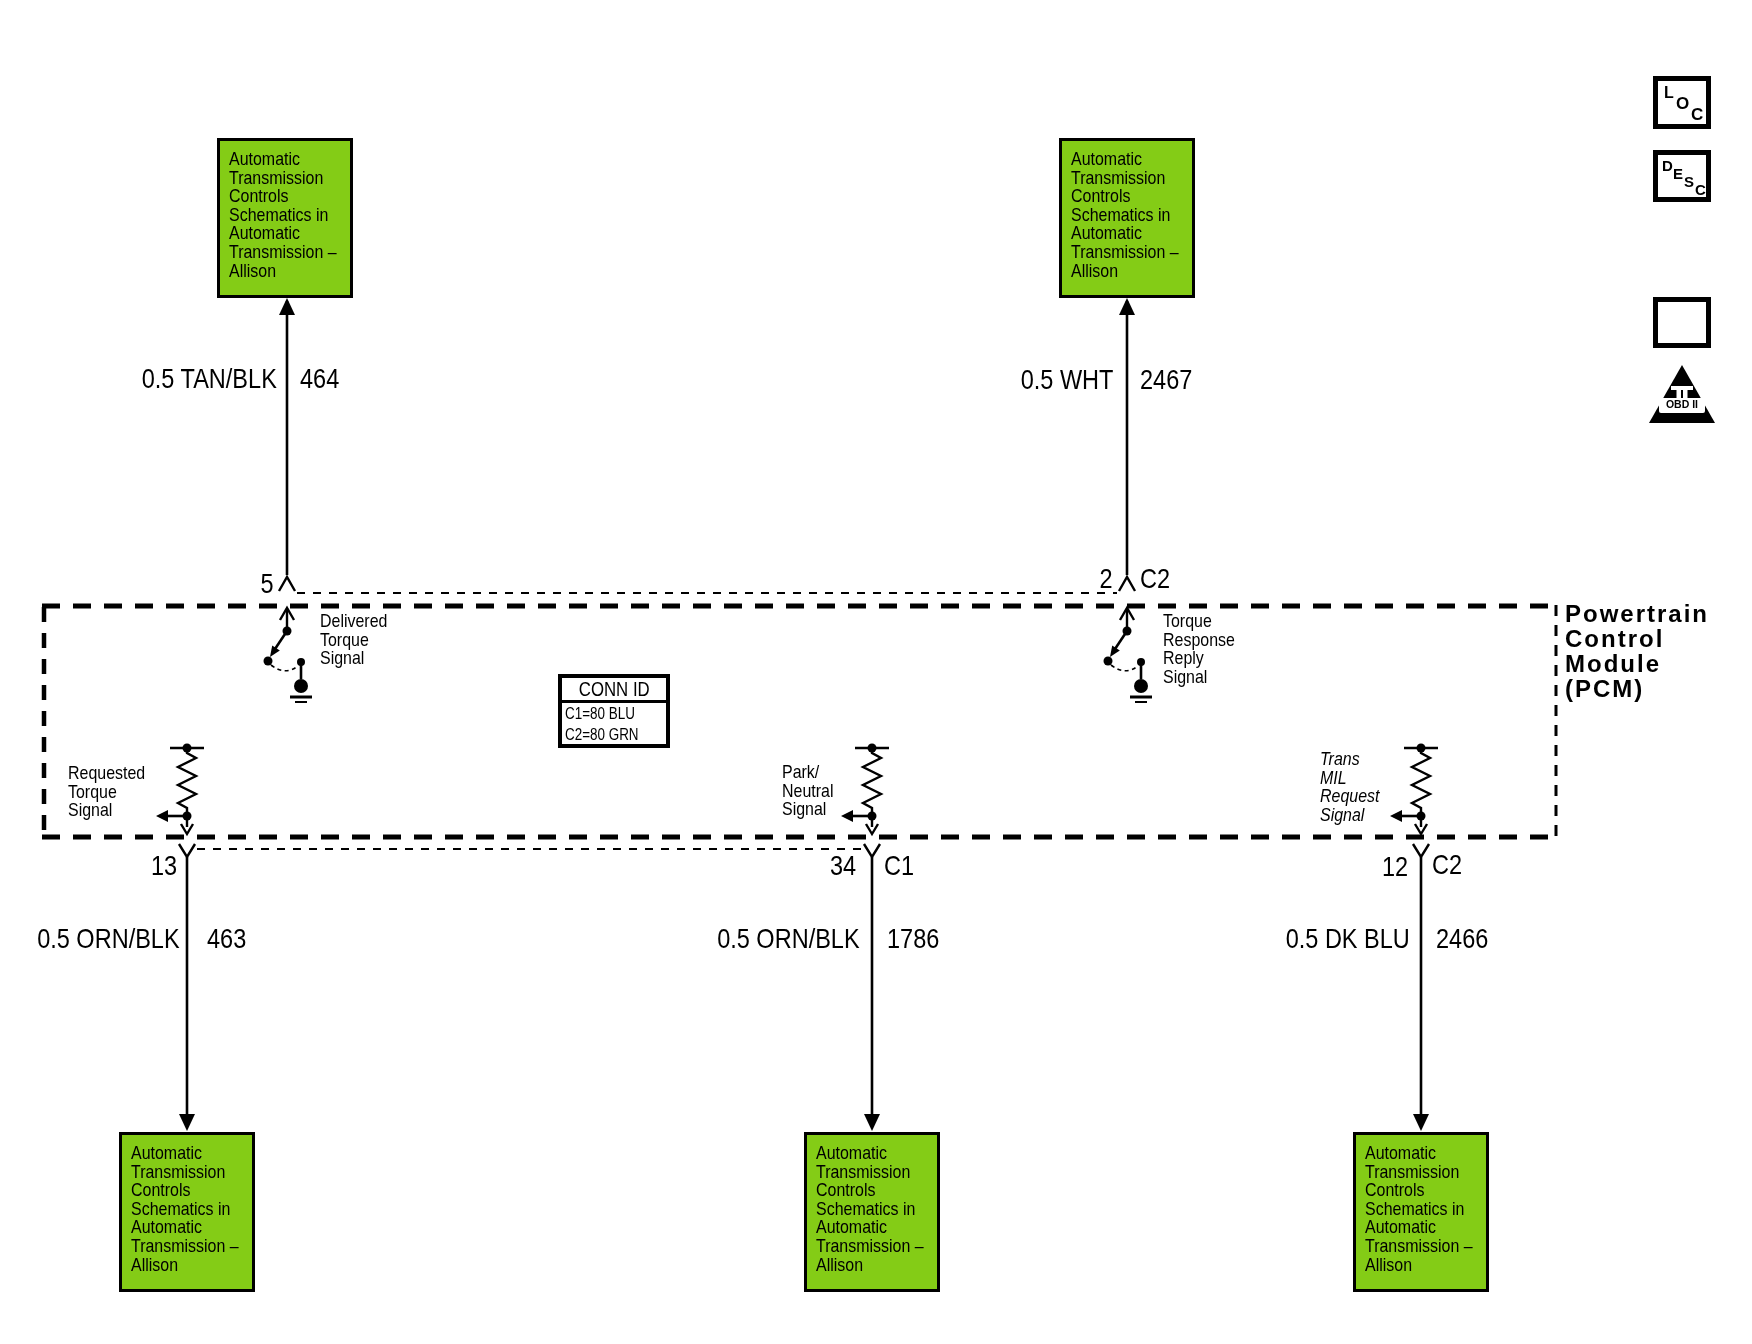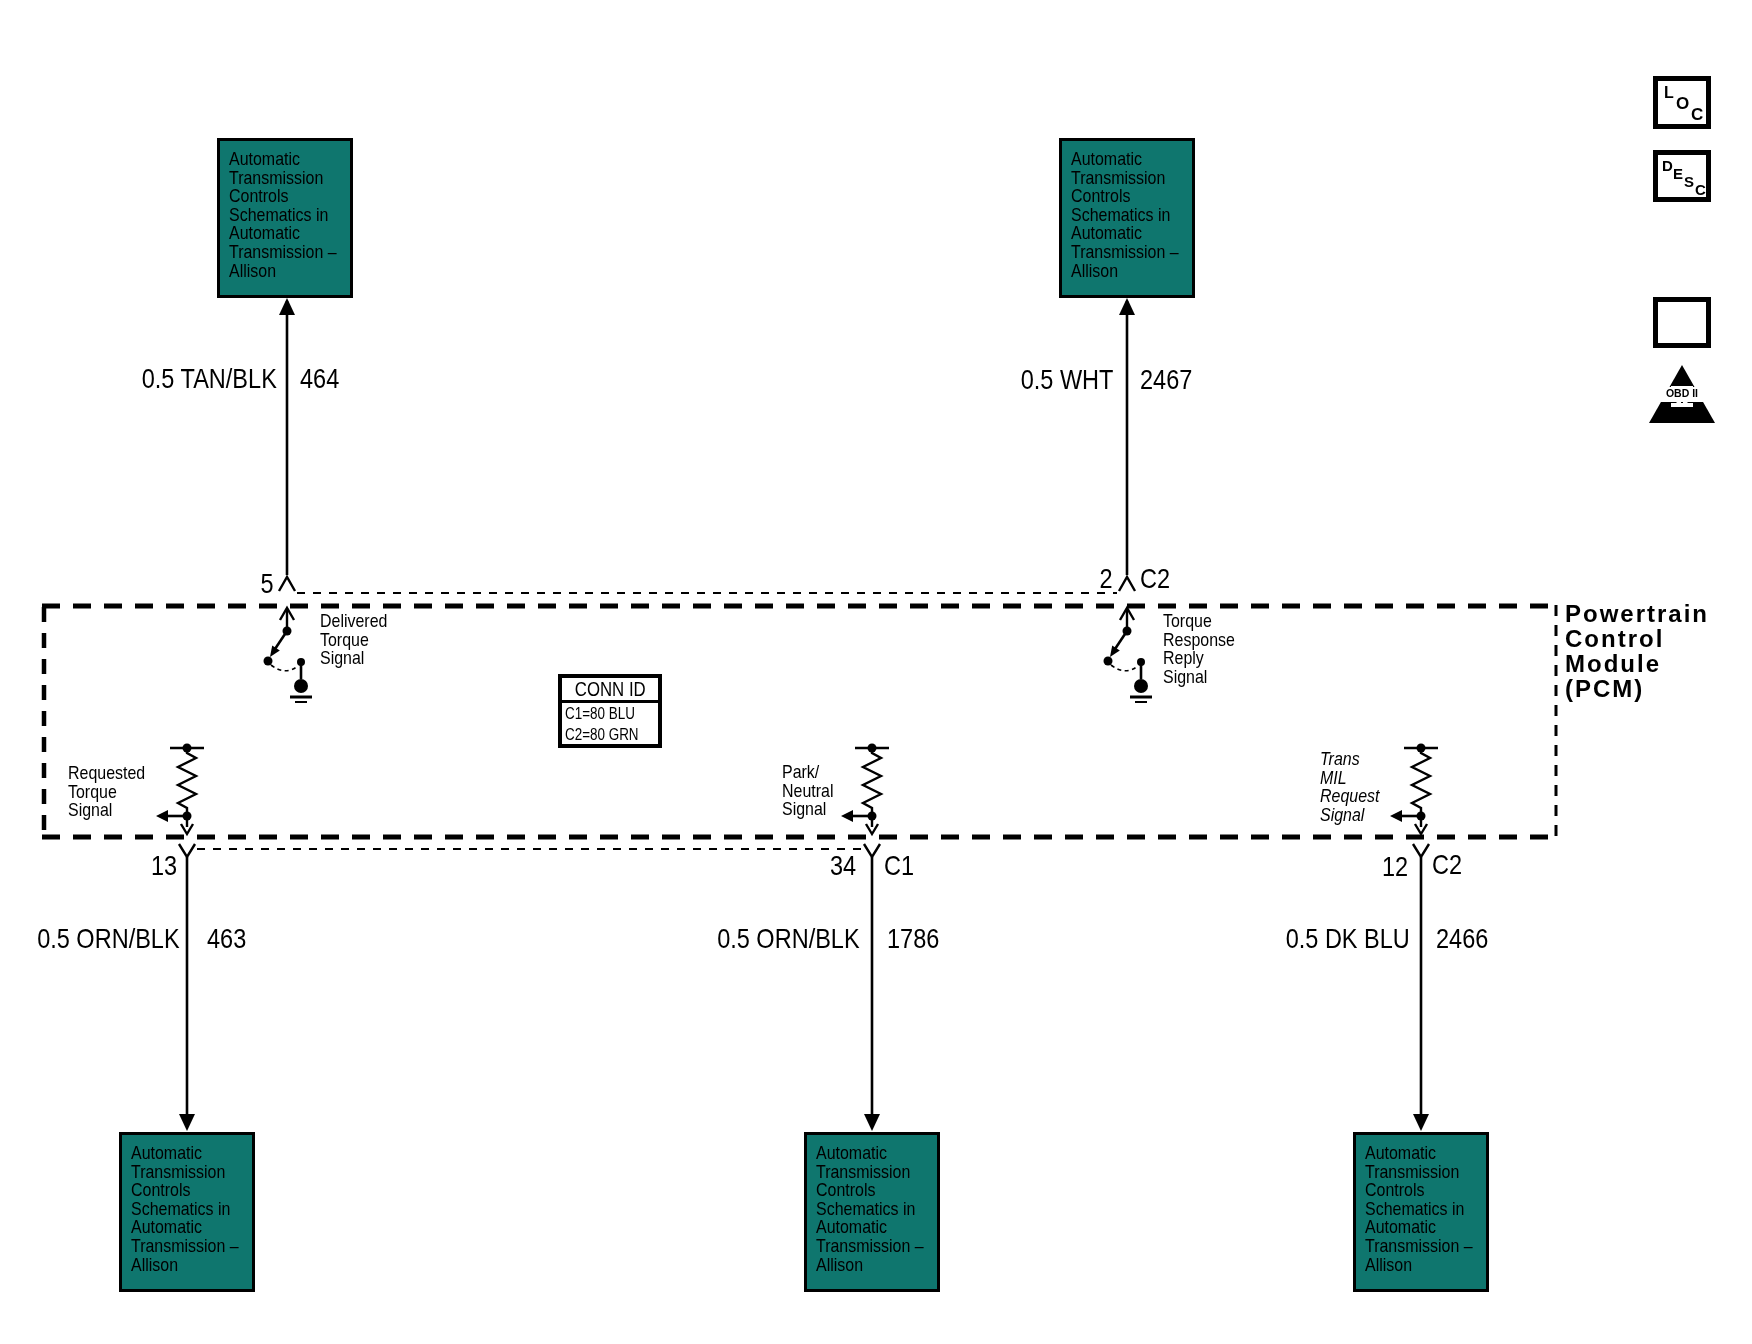--- a/index.html
+++ b/index.html
@@ -6,23 +6,23 @@
   #canvas{position:relative;width:1752px;height:1344px;background:#fff;overflow:hidden;
           font-family:"Liberation Sans","DejaVu Sans",sans-serif;color:#000;}
   .abs{position:absolute;}
   .cond{transform:scaleX(0.84);transform-origin:left top;white-space:nowrap;display:inline-block;}
   .cond-r{transform-origin:right top;}
   .small{font-size:19px;line-height:18.6px;}
   .pin{font-size:28px;line-height:28px;}
   .wirelabel{font-size:28px;line-height:28px;}
   .ralign{text-align:left;}
   .srcbox{box-sizing:border-box;width:136px;height:160px;border:3px solid #000;
-          padding:9px 18px 0 9px;font-size:19px;line-height:18.6px;background:#0f766e;}
+          padding:9px 18px 0 9px;font-size:19px;line-height:18.6px;background:#84cc16;}
   .pcmlabel{font-size:24px;line-height:25px;font-weight:bold;letter-spacing:2px;}
-  .connbox{box-sizing:border-box;width:104px;height:74px;border:4px solid #000;background:#fff;}
+  .connbox{box-sizing:border-box;width:112px;height:74px;border:4px solid #000;background:#fff;}
   .connhead{font-size:20px;line-height:22px;text-align:center;border-bottom:3px solid #000;}
   .connrow{font-size:16px;line-height:21px;padding-left:3px;}
   .iconbox{box-sizing:border-box;width:58px;height:53px;border:5px solid #000;background:#fff;}
   .iconletter{position:absolute;font-weight:bold;}
   .obdlabel{font-size:10.5px;font-weight:bold;text-align:center;line-height:12px;
             background:#fff;border-radius:2px;z-index:3;}
   svg{position:absolute;left:0;top:0;z-index:1;}
   .txt{z-index:2;}
 </style>
 </head>
@@ -245,15 +245,15 @@
     <span class="iconletter" style="left:18px;top:13px;font-size:17px;">O</span>
     <span class="iconletter" style="left:33px;top:24px;font-size:17px;">C</span>
   </div>
   <div class="abs txt iconbox" style="left:1653px;top:150px;height:52px;">
     <span class="iconletter" style="left:4px;top:2px;font-size:15px;">D</span>
     <span class="iconletter" style="left:15px;top:10px;font-size:15px;">E</span>
     <span class="iconletter" style="left:26px;top:18px;font-size:15px;">S</span>
     <span class="iconletter" style="left:37px;top:26px;font-size:15px;">C</span>
   </div>
   <div class="abs txt iconbox" style="left:1653px;top:297px;height:51px;"></div>
-  <div class="abs obdlabel" style="left:1659px;top:387px;width:46px;height:15px;">OBD II</div>
+  <div class="abs obdlabel" style="left:1659px;top:398px;width:46px;height:15px;">OBD II</div>
 
 </div>
 
 </body></html>

